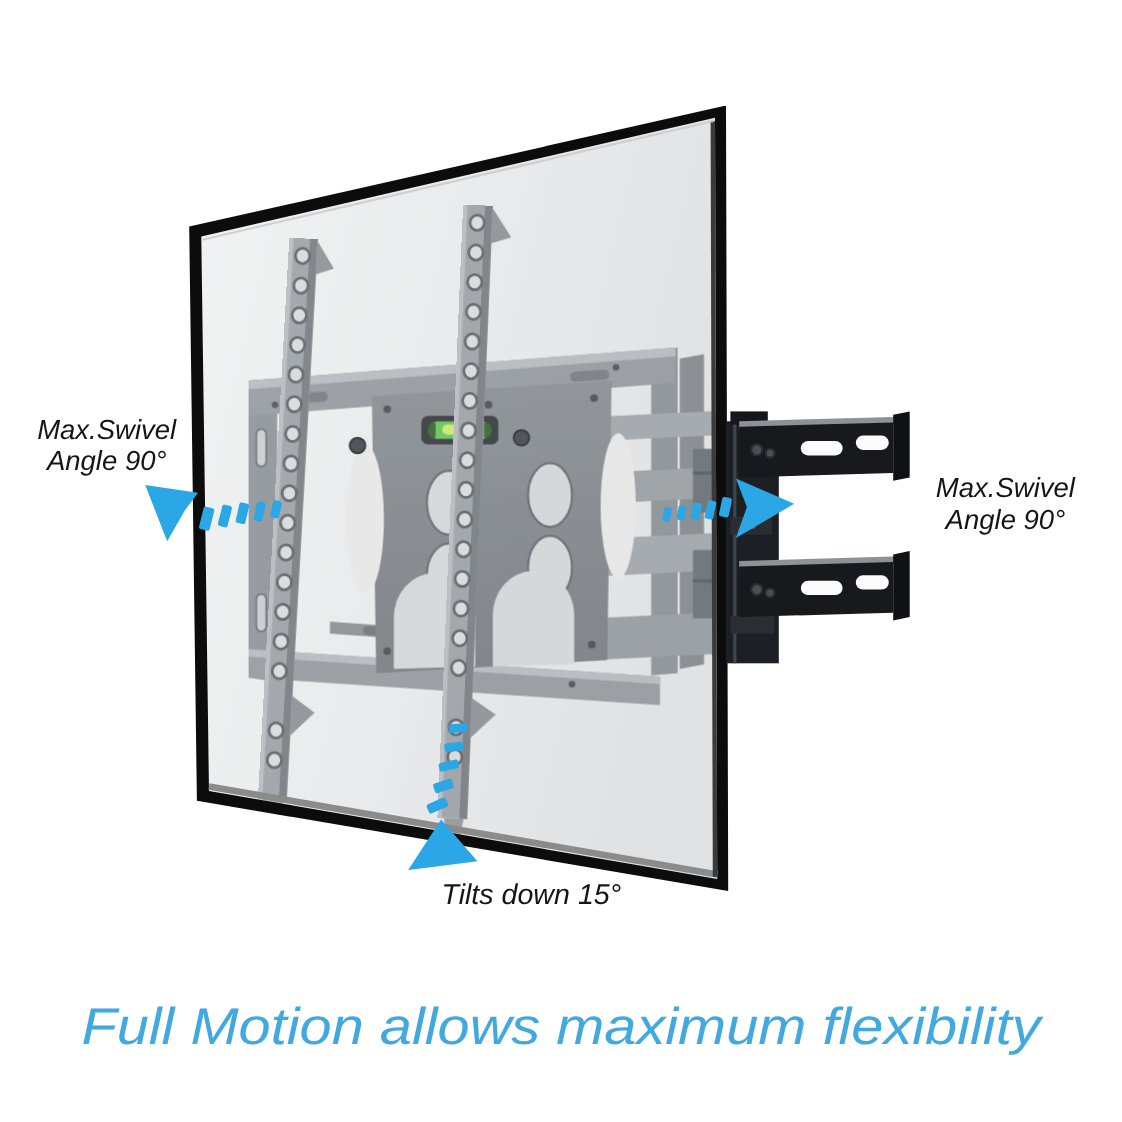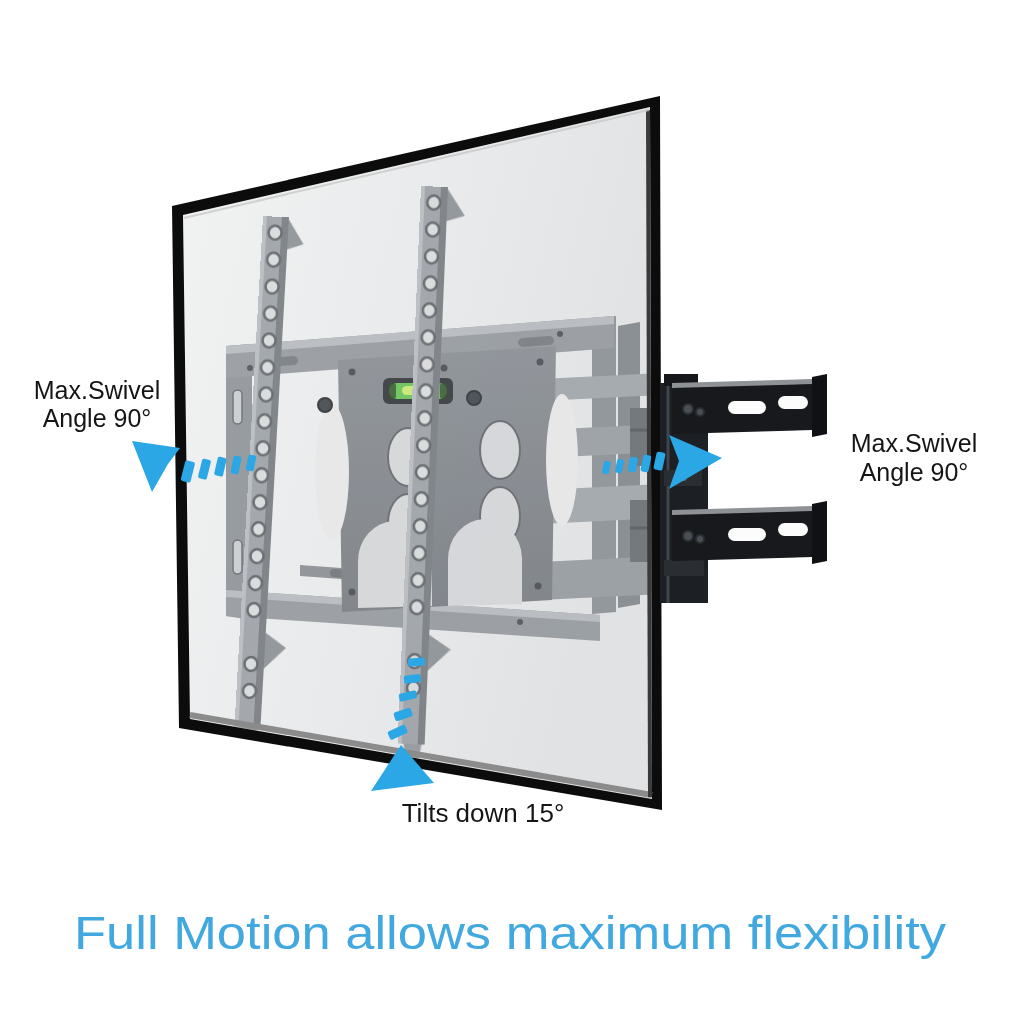--- a/index.html
+++ b/index.html
@@ -1,17 +1,17 @@
 <!DOCTYPE html>
 <html><head>
 <meta charset="utf-8">
 <style>
   html,body{margin:0;padding:0;background:#ffffff;}
   .stage{position:relative;width:1020px;height:1020px;background:#ffffff;overflow:hidden;
-         font-family:"Liberation Sans",sans-serif;}
+         font-family:"Liberation Sans",sans-serif;font-style:italic;}
   svg{position:absolute;left:0;top:0;font-family:"Liberation Sans",sans-serif;}
   text{user-select:none;}
 </style>
 </head>
 <body>
 
 <div class="stage">
 <svg width="1020" height="1020" viewBox="0 0 1020 1020">
   <defs>
     <linearGradient id="screenGrad" x1="0" y1="0" x2="1" y2="0.35">

